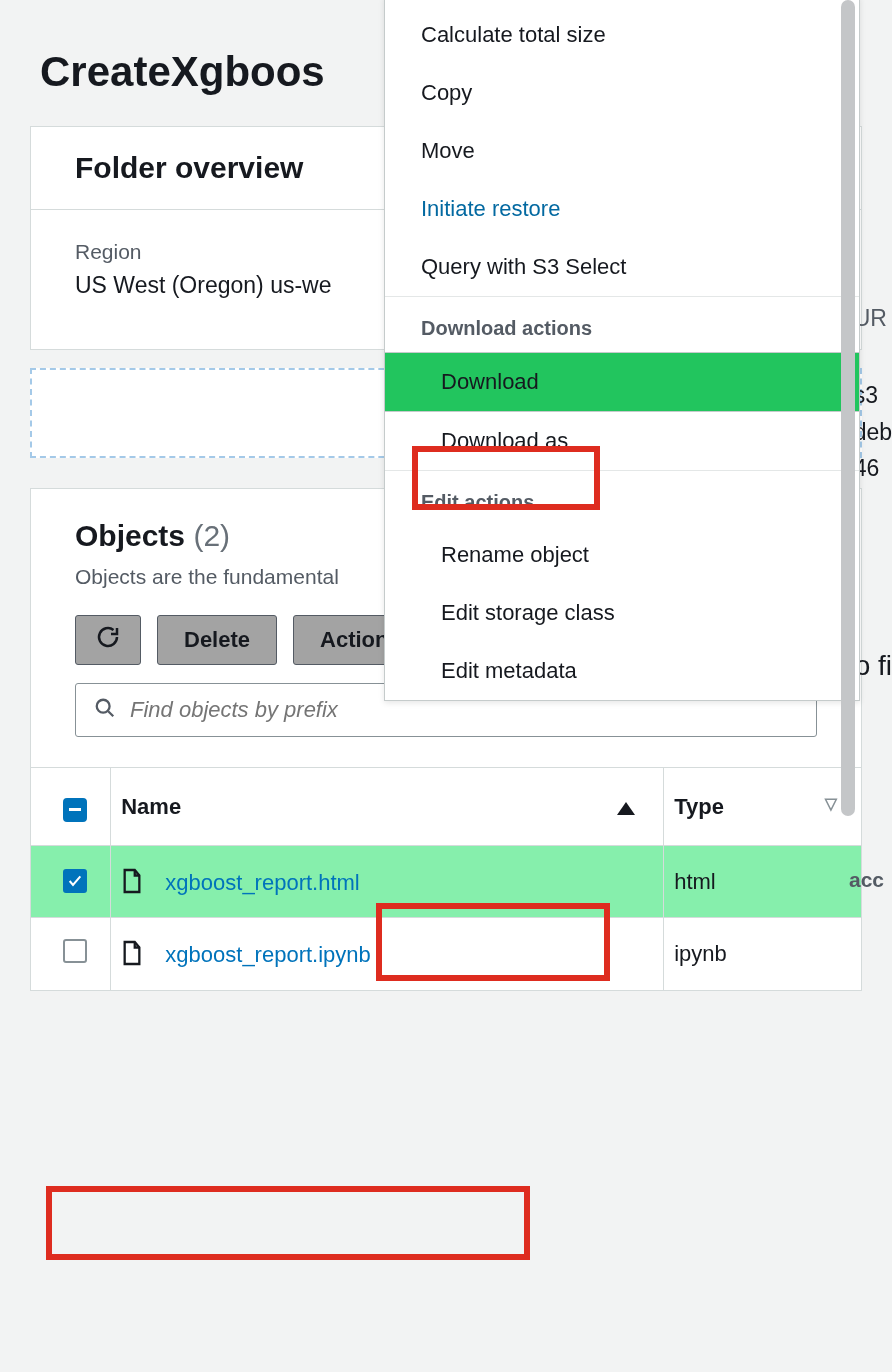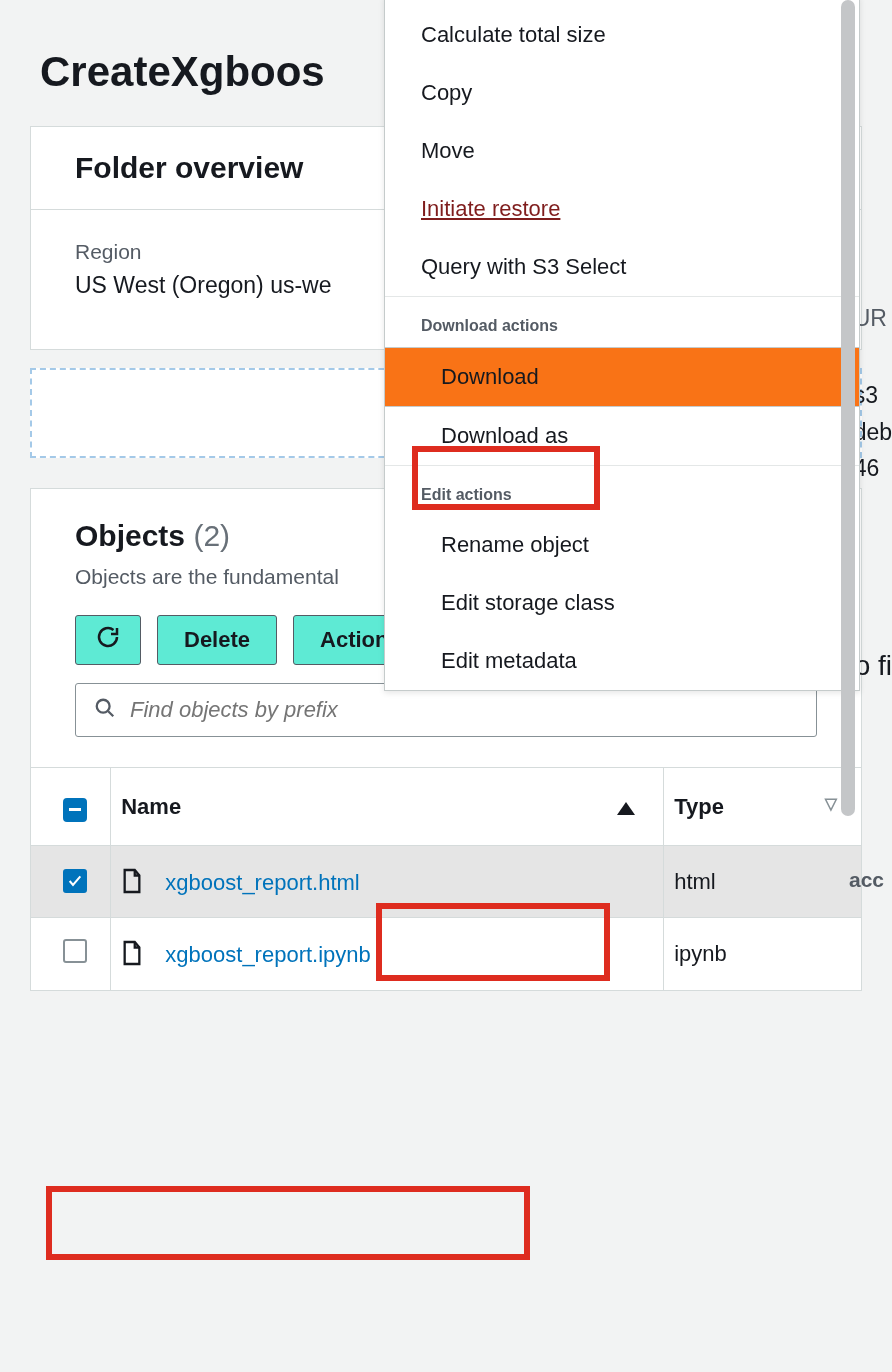--- a/index.html
+++ b/index.html
@@ -85,21 +85,21 @@
       font-size: 21px;
       font-weight: bold;
     }
     .action-row {
       display: flex;
       gap: 16px;
       padding: 26px 44px 0 44px;
       align-items: center;
     }
     .btn {
-      background: #5eead4;
+      background: #a3a3a3;
       border: 1.5px solid #545b64;
       border-radius: 3px;
       height: 50px;
       display: inline-flex;
       align-items: center;
       justify-content: center;
       padding: 0 26px;
       font-size: 22px;
       color: #16191f;
       font-weight: 700;
@@ -167,21 +167,21 @@
       vertical-align: 2px;
     }
     .filter-mark {
       color: #879196;
       font-size: 16px;
       float: right;
       padding-right: 14px;
     }
     .file-icon svg { width: 22px; height: 26px; vertical-align: -4px; margin-right: 16px; }
     .link { color: #0073bb; }
-    .row-selected { background: #e5e5e5; }
+    .row-selected { background: #86efac; }
 
     .cbx {
       width: 24px; height: 24px;
       border: 2px solid #879196;
       border-radius: 3px;
       display: inline-flex;
       align-items: center;
       justify-content: center;
       background: #fff;
     }
@@ -201,24 +201,24 @@
       border-top: none;
       box-shadow: 0 2px 6px rgba(0,0,0,0.1);
       padding: 10px 0 0 0;
       z-index: 50;
     }
     .dd-item {
       font-size: 22px;
       padding: 16px 36px;
       cursor: pointer;
     }
-    .dd-item.disabled { color: #7f1d1d; cursor: default; text-decoration: underline; }
-    .dd-item.hover { background: #f97316; border-top: 1px solid #c5cbcb; border-bottom: 1px solid #c5cbcb; }
+    .dd-item.disabled { color: #0369a1; cursor: default; }
+    .dd-item.hover { background: #22c55e; border-top: 1px solid #c5cbcb; border-bottom: 1px solid #c5cbcb; }
     .dd-header {
-      font-size: 16px;
+      font-size: 20px;
       font-weight: 700;
       color: #545b64;
       padding: 20px 36px 12px 36px;
       border-top: 1px solid #e4e7e7;
     }
     .dd-scroll-track {
       position: absolute;
       right: 4px; top: 4px;
       width: 14px; height: 826px;
       background: transparent;

